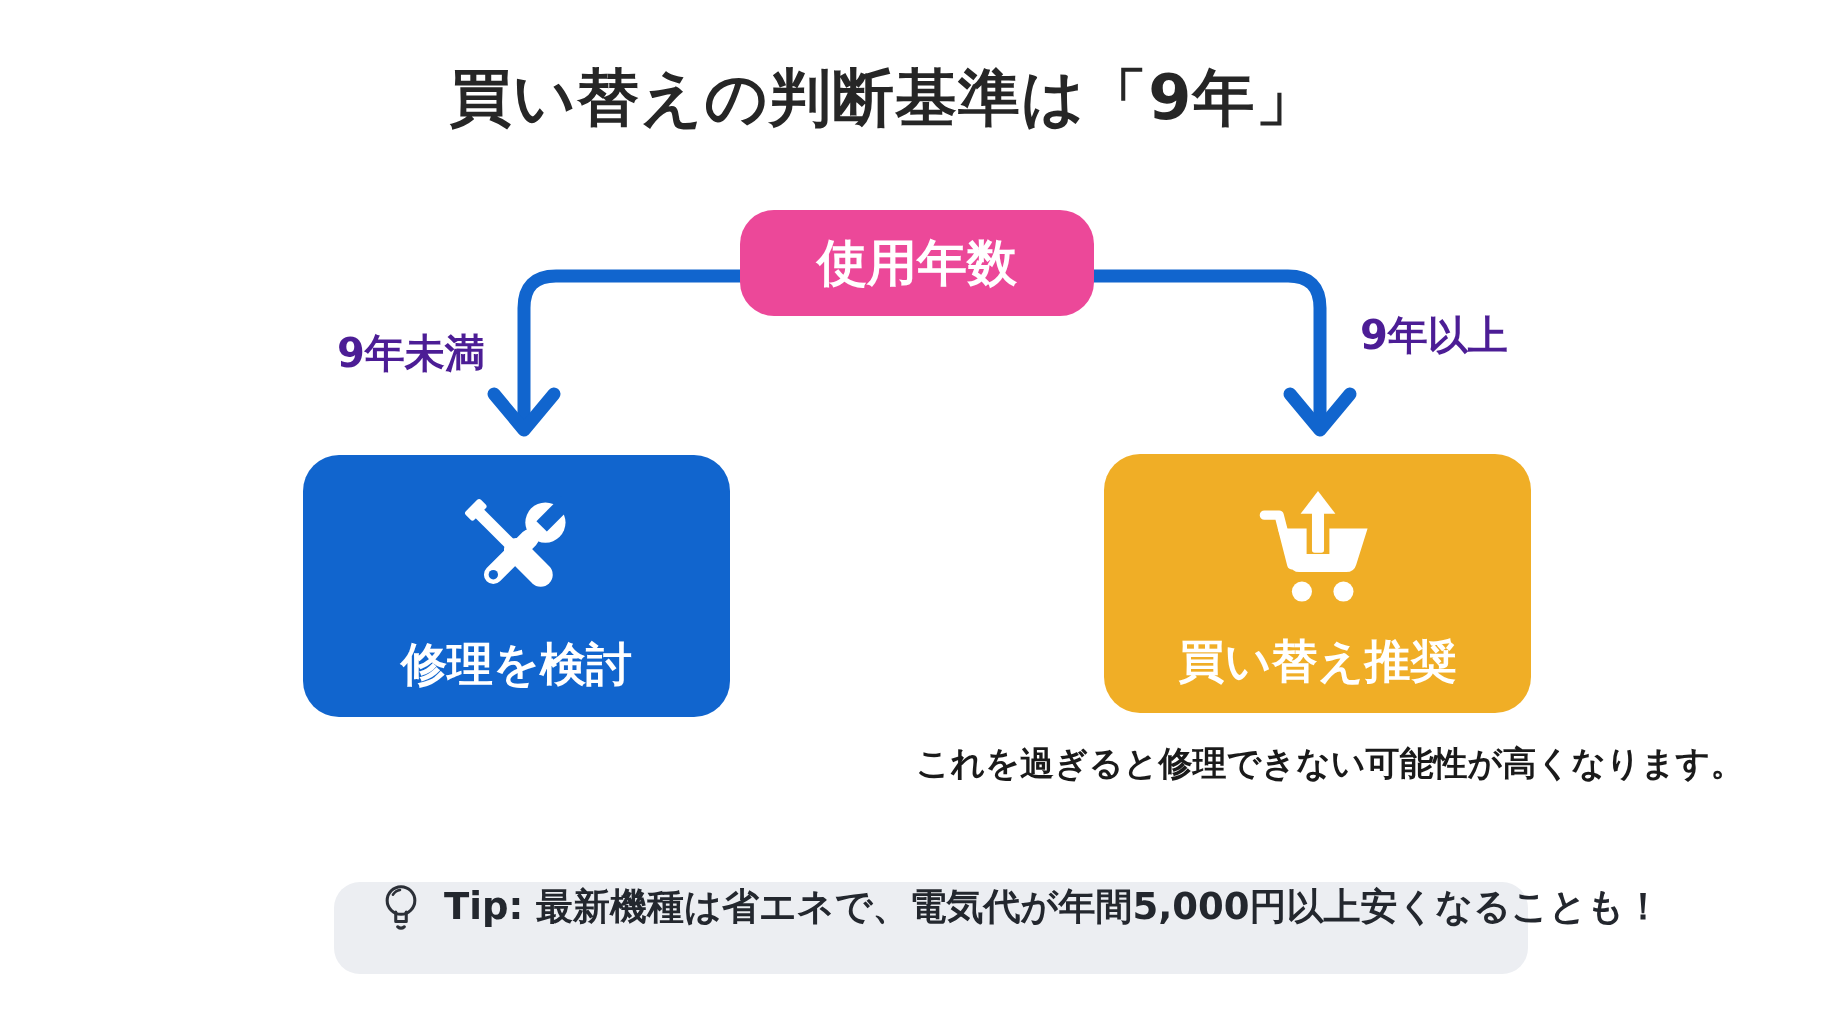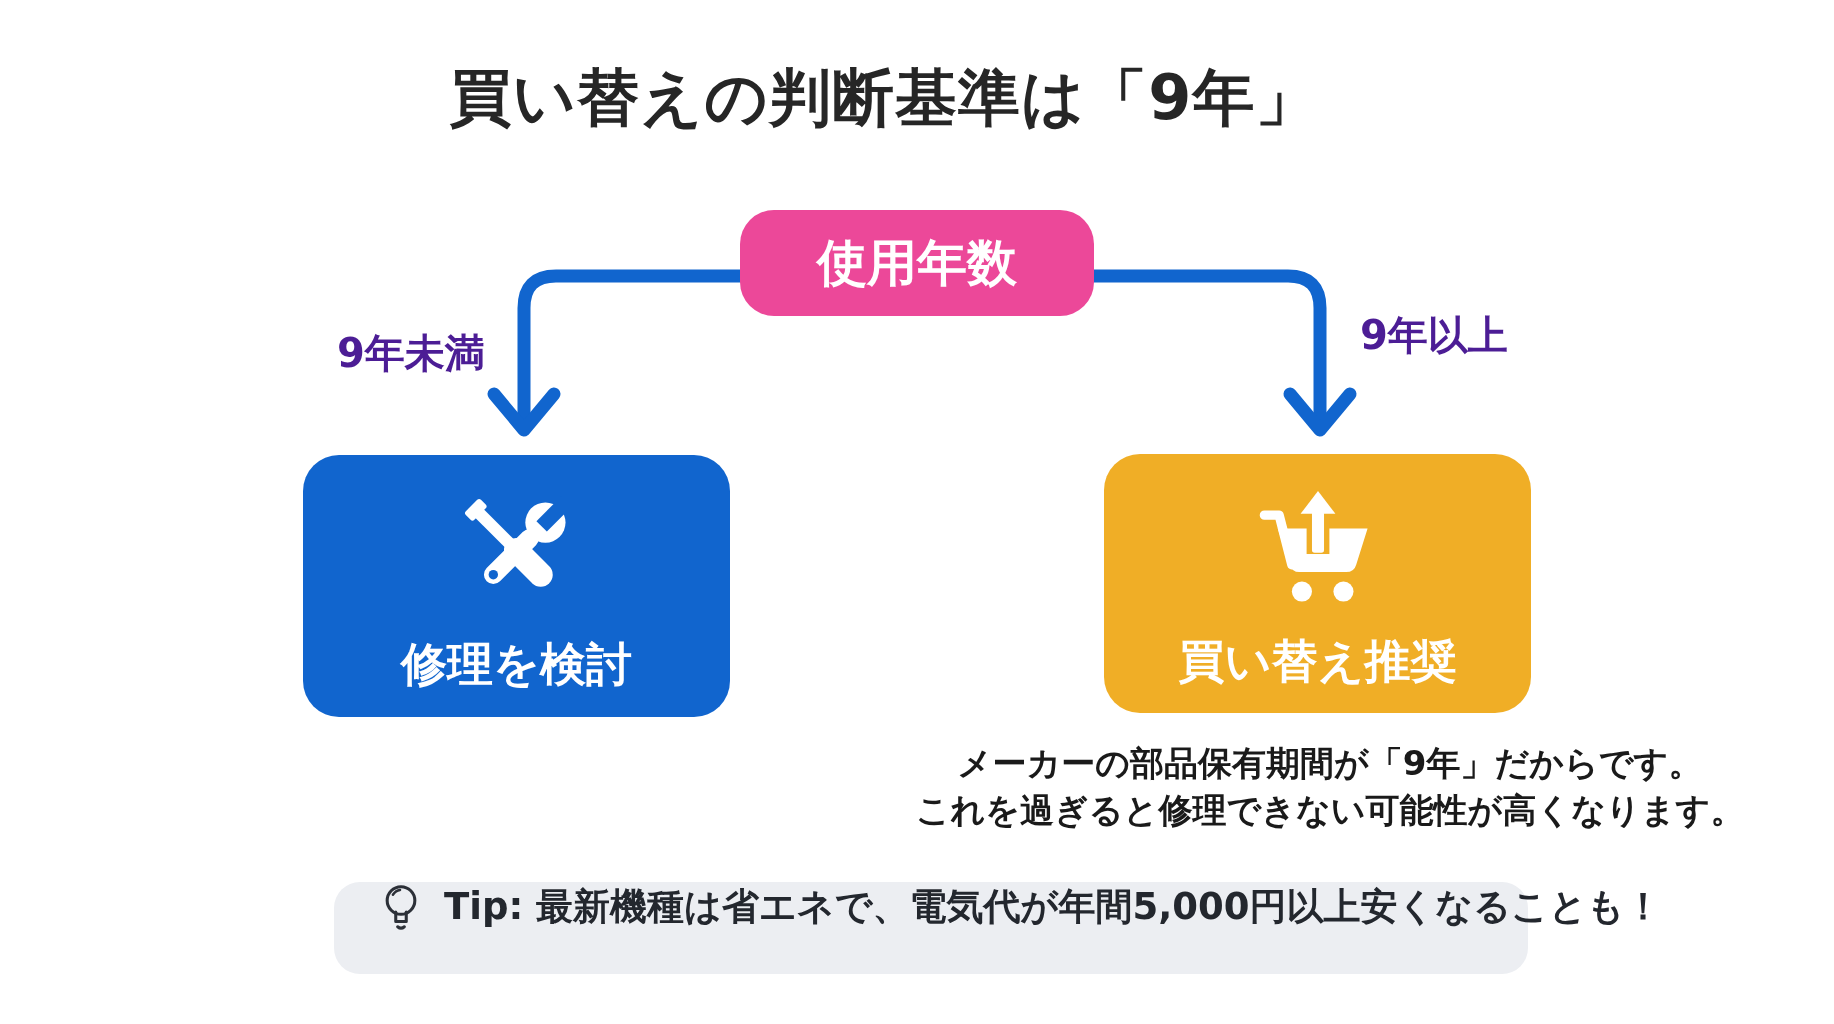--- a/index.html
+++ b/index.html
@@ -153,21 +153,20 @@
             <rect x="-4.5" y="-42" width="9" height="36" fill="#ffffff"></rect>
             <rect x="-9" y="-10" width="18" height="44" rx="9" fill="#ffffff"></rect>
           </g>
         </g>
       </svg>
     </span>
     <span class="node-label">修理を検討</span>
   </div>
 
   <div class="explanation">
-    <div>メーカーの部品保有期間が「9年」だからです。</div>
     <div>これを過ぎると修理できない可能性が高くなります。</div>
   </div>
 
   <div class="tip-banner">
     <span class="icon-wrap">
       <svg width="42" height="58" viewBox="0 0 44 60" aria-hidden="true" fill="none" stroke="#2C3038" stroke-width="3.2" stroke-linecap="round" stroke-linejoin="round">
         <circle cx="22" cy="19" r="14.5"></circle>
         <path d="M13.5 13 Q16.5 8.5 21 8" stroke-width="2.6"></path>
         <path d="M16.5 31 L16.5 41 M27.5 31 L27.5 41 M16.5 41 L27.5 41"></path>
         <path d="M18.5 46.5 Q22 49.5 25.5 46.5"></path>

